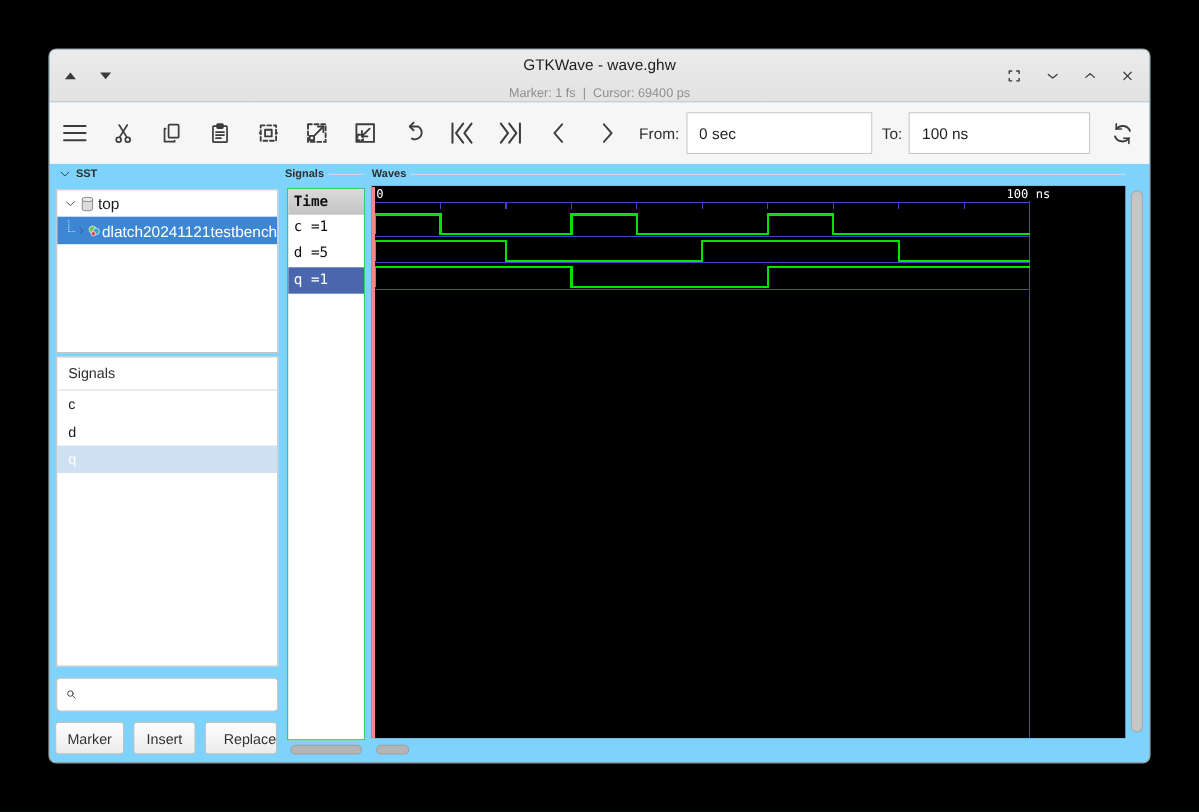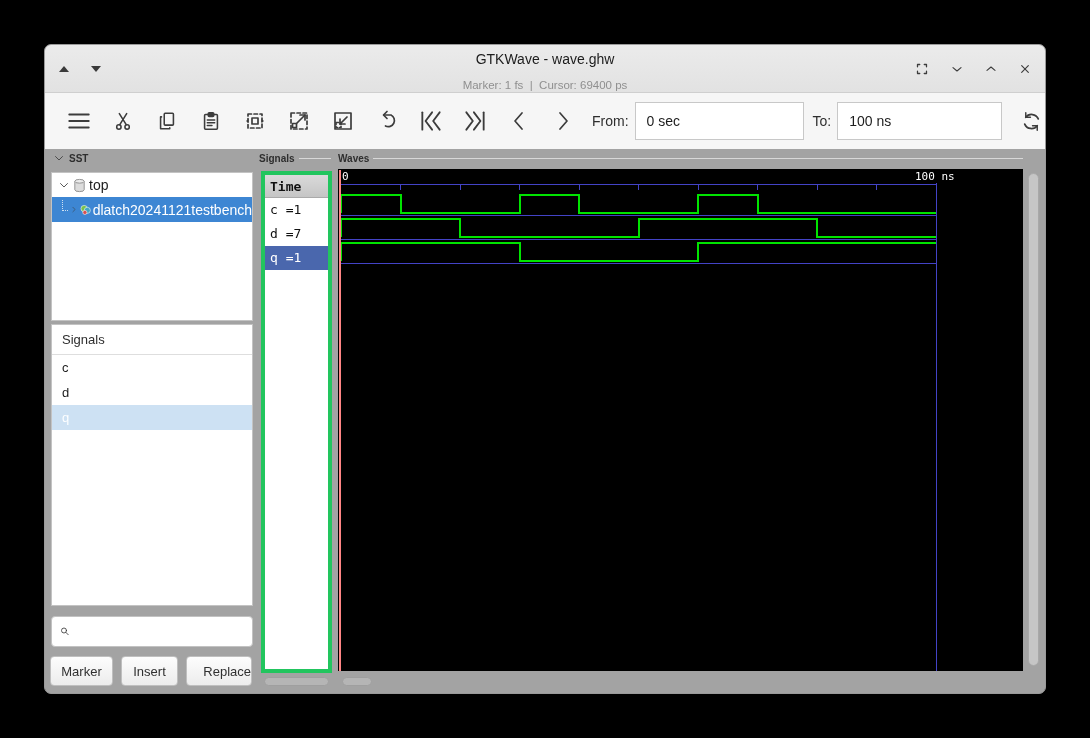--- a/index.html
+++ b/index.html
@@ -1,36 +1,36 @@
 <!DOCTYPE html>
 <html><head>
 <meta charset="utf-8">
 <style>
   * { margin:0; padding:0; box-sizing:border-box; }
   html,body { width:1090px; height:738px; background:#000; overflow:hidden;
               font-family:"Liberation Sans", sans-serif; }
   .window { position:absolute; left:44px; top:44px; width:1002px; height:650px;
-            background:#a3a3a3; border:1px solid #9a9a9a; border-radius:7px; overflow:hidden; }
+            background:#7dd3fc; border:1px solid #9a9a9a; border-radius:7px; overflow:hidden; }
 
   
   .titlebar { position:absolute; left:0; top:0; right:0; height:48px;
               background:linear-gradient(#ebebeb,#e2e2e2); border-bottom:1px solid #cfcfcf; }
   .tb-left { position:absolute; left:14px; top:0; height:48px; display:flex; align-items:center; gap:22px; }
   .tri { width:0; height:0; border-left:5px solid transparent; border-right:5px solid transparent; cursor:default; }
   .tri.up   { border-bottom:6px solid #3a3a3a; }
   .tri.down { border-top:6px solid #3a3a3a; }
   .tb-center { position:absolute; left:0; right:0; top:6px; text-align:center; }
   .wtitle { font-size:14px; color:#1c1c1c; }
   .wstatus { font-size:11.5px; color:#8f8f8f; margin-top:12px; white-space:pre; }
   .tb-right { position:absolute; right:12px; top:0; height:48px; display:flex; align-items:center; gap:18px; }
   .tb-right svg { display:block; }
 
   
   .toolbar { position:absolute; left:0; top:48px; right:0; height:56px; background:#f6f6f6;
-             display:flex; align-items:center; padding-left:17px; }
+             display:flex; align-items:center; padding-left:6px; }
   .icon-btn { width:34px; height:34px; min-width:34px; display:flex; align-items:center;
               justify-content:center; margin-right:10px; border-radius:4px; }
   .tlabel { font-size:14px; color:#2e2e2e; margin:0 6px 0 2px; }
   .tentry { height:38px; border:1px solid #c8c8c8; border-radius:0; background:#fff;
             font-size:14px; color:#1d1d1d; padding-left:11px;
             font-family:"Liberation Sans", sans-serif; outline:none; }
   .entry-from { width:169px; }
   .entry-to { width:165px; }
 
   
@@ -62,21 +62,21 @@
 
   .btn { position:absolute; top:611px; height:30px; border:1px solid #bfbfbf; border-radius:4px;
          background:linear-gradient(#fdfdfd,#ececec); font-size:13px; color:#303030;
          font-family:"Liberation Sans", sans-serif; }
   .btn-append { left:5px; width:63px; }
   .btn-insert { left:76px; width:57px; }
   .btn-replace { left:141px; width:66px;text-align:right; }
 
   
   .mid-box { position:absolute; left:216px; top:126px; width:71px; height:502px;
-             background:#fff; border:4px solid #22c55e; overflow:hidden; }
+             background:#fff; border:1px solid #22c55e; overflow:hidden; }
   .mid-row { height:24px; line-height:24px; padding-left:5px; white-space:pre;
              font-family:"DejaVu Sans Mono", monospace; font-size:13px; color:#111; }
   .mid-row.time { background:linear-gradient(#dadada,#c5c5c5); border-bottom:1px solid #aaa;
                   font-weight:bold; height:23px; line-height:23px; }
   .mid-row.selected { background:#4a67ad; color:#fff; }
 
   
   .wave-canvas { position:absolute; left:293px; top:124px; width:685px; height:502px;
                  background:#000; }
   .vscroll { position:absolute; left:983px; top:128px; width:11px; height:493px;
@@ -280,21 +280,21 @@
   <button class="btn btn-insert">Insert</button>
   <button class="btn btn-replace">Replace</button>
 
   <div class="frame-label" style="left:214px; top:105px; width:72px;">
     <span>Signals</span>
       <span class="tail"></span>
   </div>
   <div class="mid-box">
     <div class="mid-row time">Time</div>
     <div class="mid-row">c =1</div>
-    <div class="mid-row">d =7</div>
+    <div class="mid-row">d =5</div>
     <div class="mid-row selected">q =1</div>
   </div>
   <div class="hscroll-pill hs-mid"></div>
 
   <div class="frame-label" style="left:293px; top:105px; width:685px;">
     <span>Waves</span>
       <span class="tail"></span>
   </div>
   <div class="wave-canvas"><svg width="685" height="502">
         <line x1="3" y1="15" x2="598" y2="15" stroke="#4343c6" stroke-width="1" shape-rendering="crispEdges"></line>

